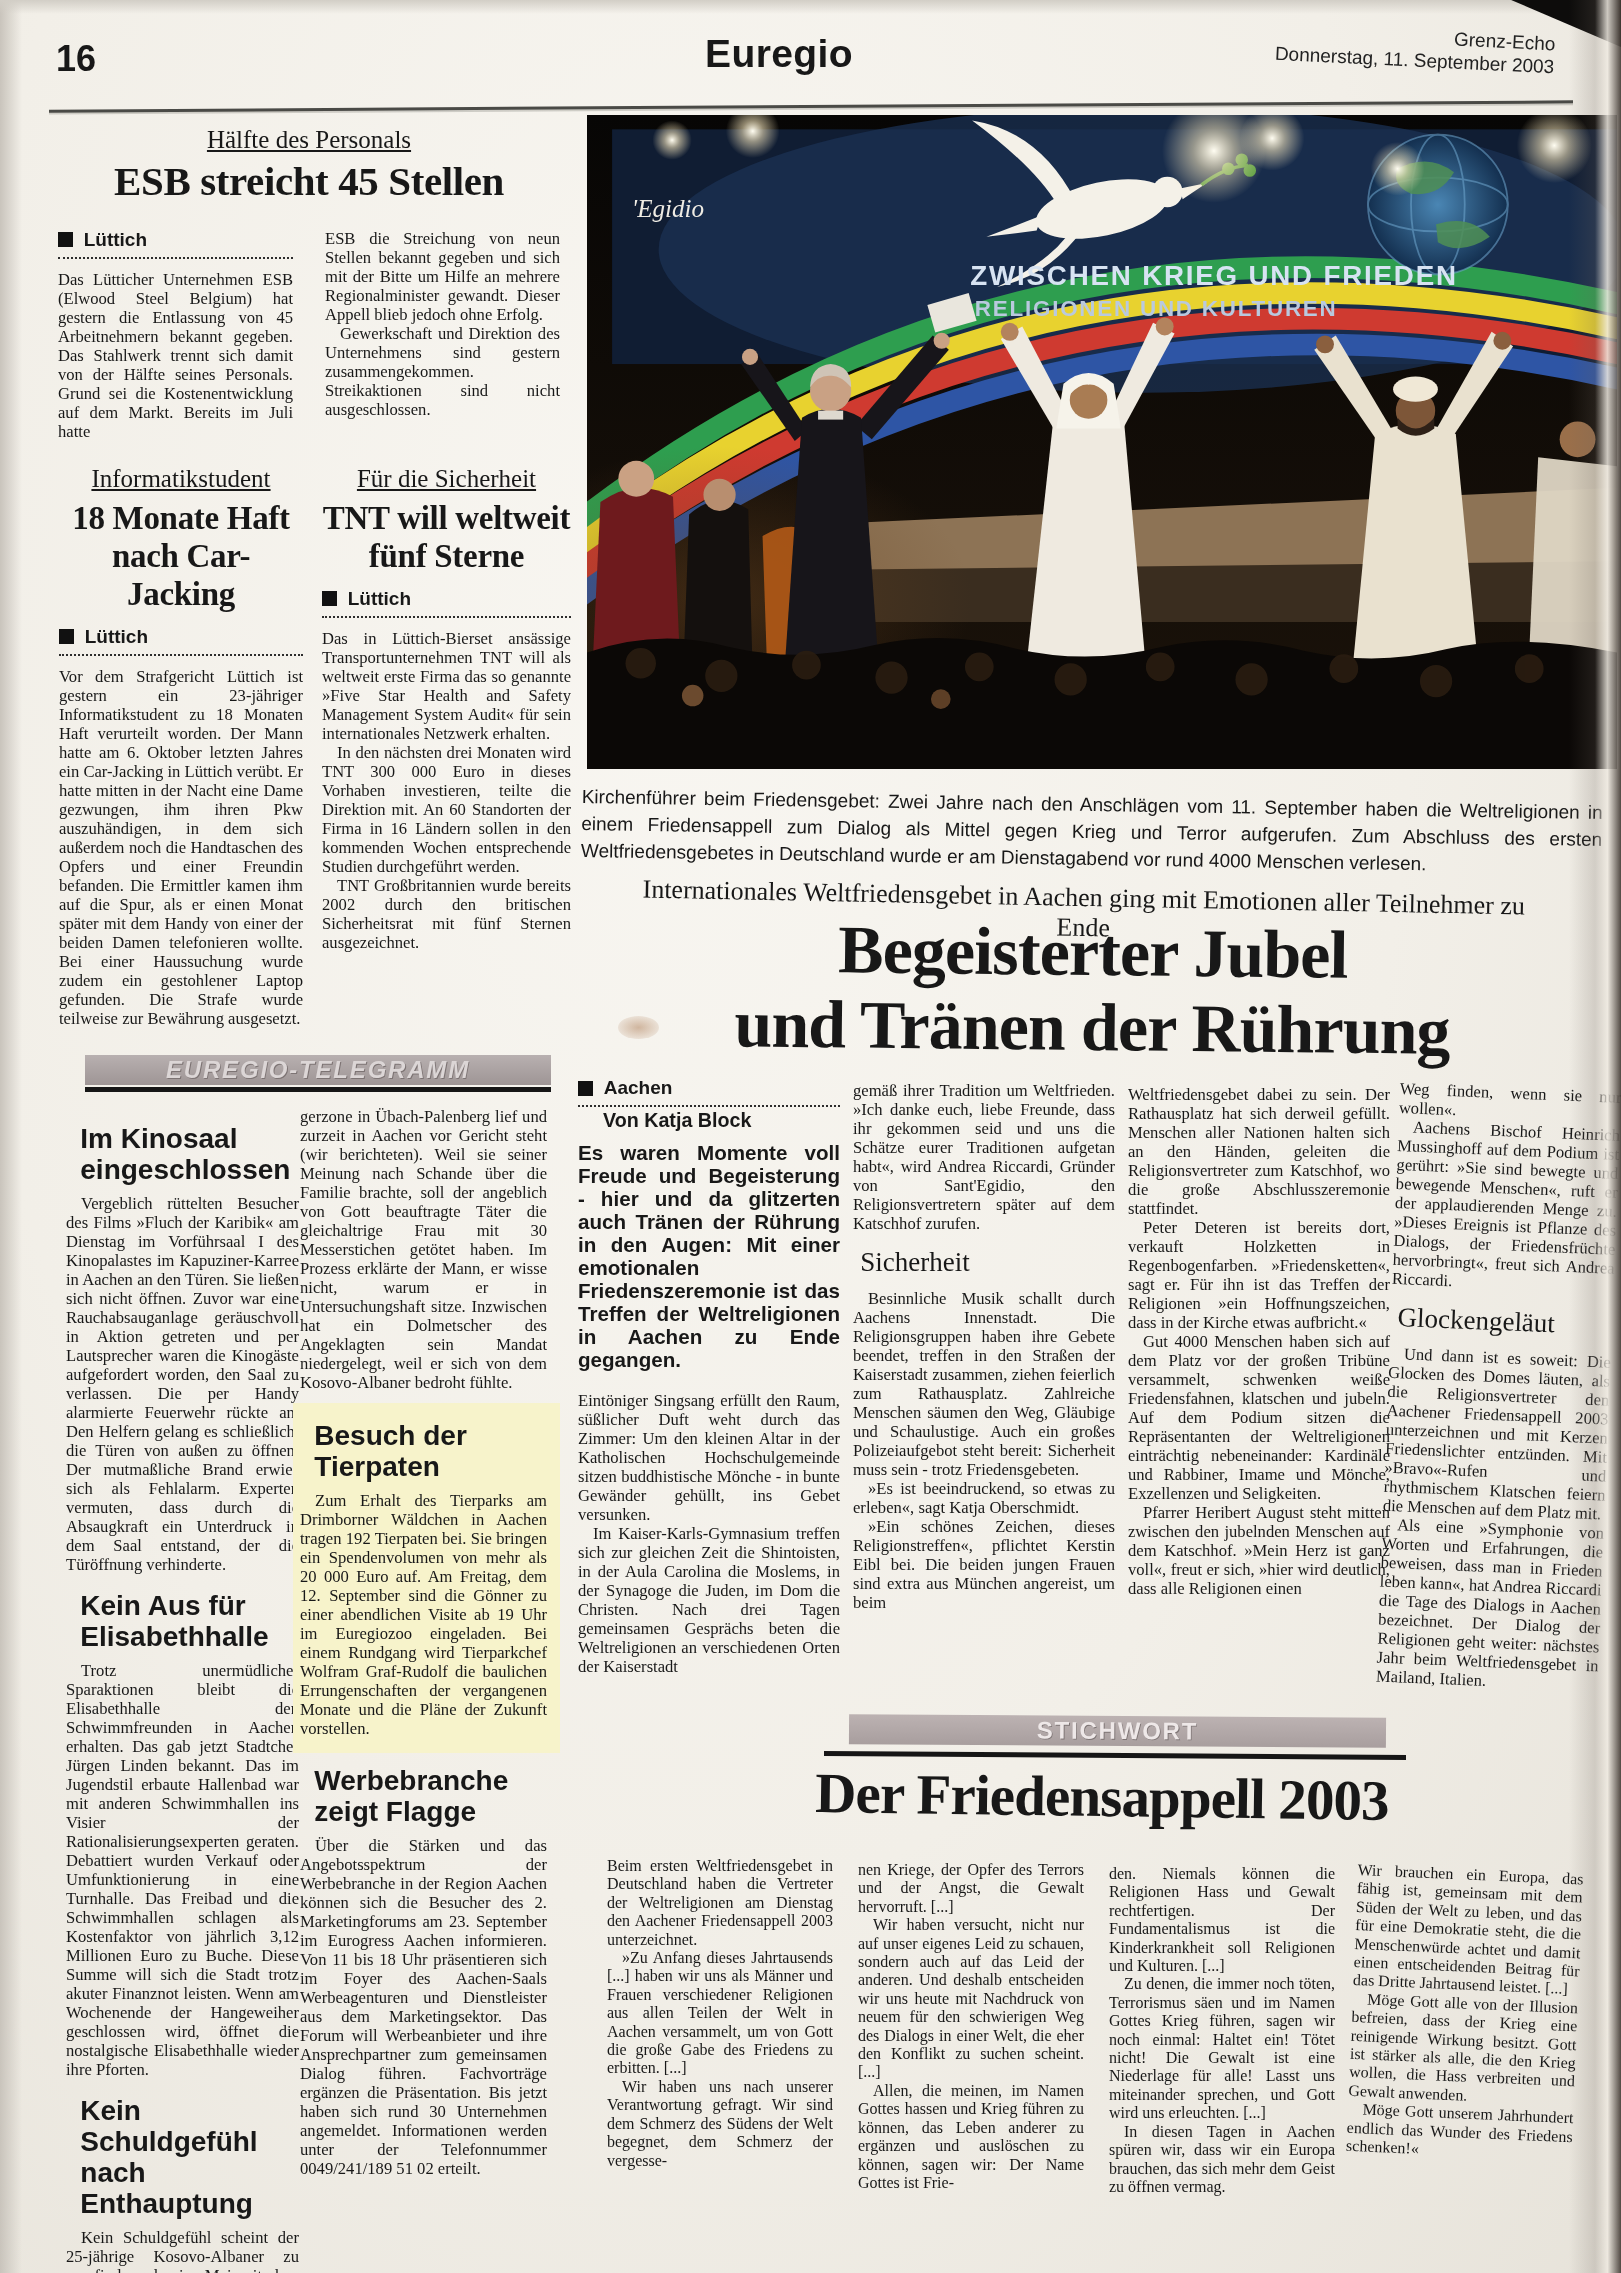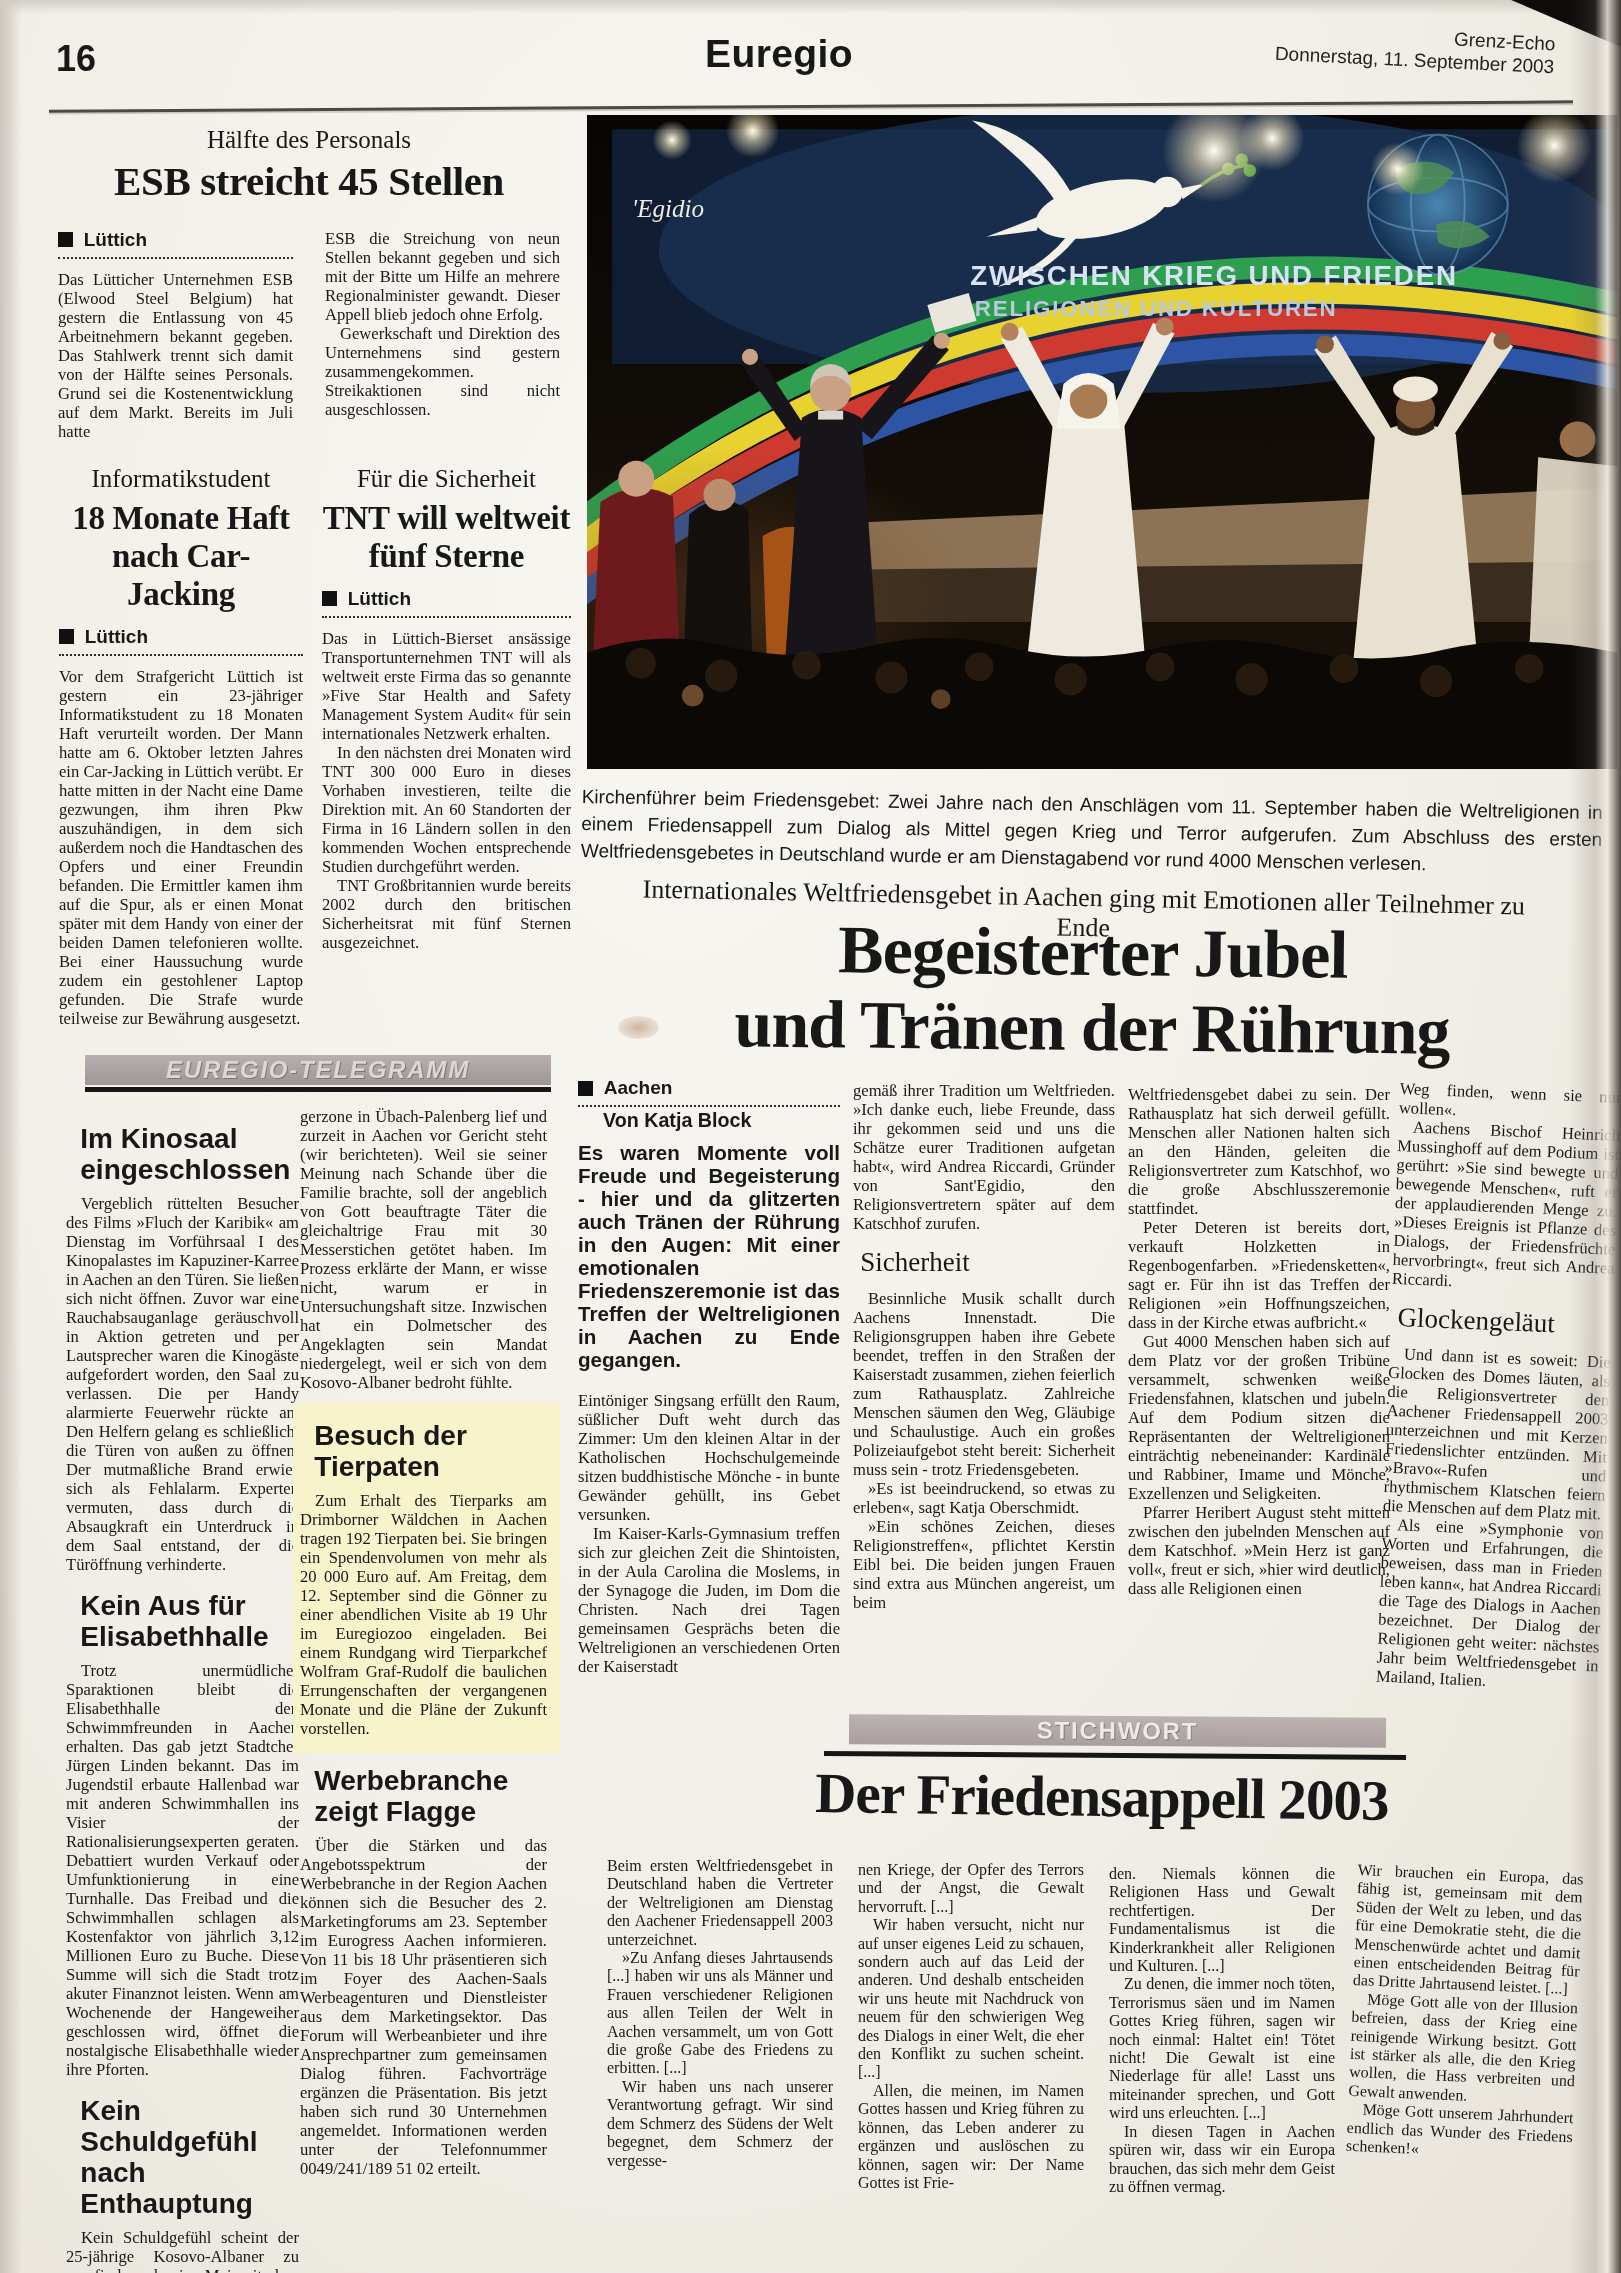--- a/index.html
+++ b/index.html
@@ -10,21 +10,21 @@
   p{margin:0;text-align:justify;}
   p.ind{text-indent:15px;}
 
   
   .pgnum{font:700 36px "Liberation Sans",sans-serif;}
   .section-title{font:700 39px "Liberation Sans",sans-serif;text-align:center;letter-spacing:0.4px;}
   .masthead{font:400 19px/23px "Liberation Sans",sans-serif;text-align:right;transform:rotate(2.8deg);color:#222;}
   .hdr-rule{height:2.7px;background:#4a4a46;transform:rotate(-0.35deg);box-shadow:0 1.8px 0 rgba(90,90,85,.25);}
 
   
-  .kicker{font:400 25px/30px "Liberation Serif",serif;text-align:center;}
+  .kicker{font:400 25px/30px "Liberation Serif",serif;text-align:center;text-decoration:underline;}
   .hl1{font:700 41px/45px "Liberation Serif",serif;text-align:center;letter-spacing:-0.4px;margin-top:3.6px;}
   .hl2{font:700 33px/38px "Liberation Serif",serif;text-align:center;letter-spacing:-0.3px;margin-top:5.4px;}
   .tag{border-bottom:2.7px dotted #2c2c2c;padding-bottom:6.3px;margin-bottom:10.7px;
        font:700 19px "Liberation Sans",sans-serif;display:flex;align-items:center;gap:10.7px;}
   .tag .sq{width:15px;height:15px;background:#111;display:inline-block;}
   .body-txt{font-size:16.6px;line-height:19px;}
   .cols2{display:grid;grid-template-columns:235px 235px;column-gap:32px;}
 
   
   .overline{font:400 26px "Liberation Serif",serif;text-align:center;transform:rotate(1.1deg);}
@@ -324,21 +324,21 @@
     <p>Beim ersten Weltfriedensgebet in Deutschland haben die Vertreter der Weltreligionen am Dienstag den Aachener Friedensappell 2003 unterzeichnet.</p>
     <p class="ind">»Zu Anfang dieses Jahrtausends [...] haben wir uns als Männer und Frauen verschiedener Religionen aus allen Teilen der Welt in Aachen versammelt, um von Gott die große Gabe des Friedens zu erbitten. [...]</p>
     <p class="ind">Wir haben uns nach unserer Verantwortung gefragt. Wir sind dem Schmerz des Südens der Welt begegnet, dem Schmerz der vergesse-</p>
   </div>
   <div class="abs appealbody" style="left:858px;top:1861px;width:226px;">
     <p>nen Kriege, der Opfer des Terrors und der Angst, die Gewalt hervorruft. [...]</p>
     <p class="ind">Wir haben versucht, nicht nur auf unser eigenes Leid zu schauen, sondern auch auf das Leid der anderen. Und deshalb entscheiden wir uns heute mit Nachdruck von neuem für den schwierigen Weg des Dialogs in einer Welt, die eher den Konflikt zu suchen scheint. [...]</p>
     <p class="ind">Allen, die meinen, im Namen Gottes hassen und Krieg führen zu können, das Leben anderer zu ergänzen und auslöschen zu können, sagen wir: Der Name Gottes ist Frie-</p>
   </div>
   <div class="abs appealbody" style="left:1109px;top:1865px;width:226px;">
-    <p>den. Niemals können die Religionen Hass und Gewalt rechtfertigen. Der Fundamentalismus ist die Kinderkrankheit aller Religionen und Kulturen. [...]</p>
+    <p>den. Niemals können die Religionen Hass und Gewalt rechtfertigen. Der Fundamentalismus ist die Kinderkrankheit soll Religionen und Kulturen. [...]</p>
     <p class="ind">Zu denen, die immer noch töten, Terrorismus säen und im Namen Gottes Krieg führen, sagen wir noch einmal: Haltet ein! Tötet nicht! Die Gewalt ist eine Niederlage für alle! Lasst uns miteinander sprechen, und Gott wird uns erleuchten. [...]</p>
     <p class="ind">In diesen Tagen in Aachen spüren wir, dass wir ein Europa brauchen, das sich mehr dem Geist zu öffnen vermag.</p>
   </div>
   <div class="abs appealbody" style="left:1358px;top:1861px;width:226px;transform:rotate(2.4deg);transform-origin:left top;">
     <p>Wir brauchen ein Europa, das fähig ist, gemeinsam mit dem Süden der Welt zu leben, und das für eine Demokratie steht, die die Menschenwürde achtet und damit einen entscheidenden Beitrag für das Dritte Jahrtausend leistet. [...]</p>
     <p class="ind">Möge Gott alle von der Illusion befreien, dass der Krieg eine reinigende Wirkung besitzt. Gott ist stärker als alle, die den Krieg wollen, die Hass verbreiten und Gewalt anwenden.</p>
     <p class="ind">Möge Gott unserem Jahrhundert endlich das Wunder des Friedens schenken!«</p>
   </div>
 
   <div class="abs smudge"></div>

